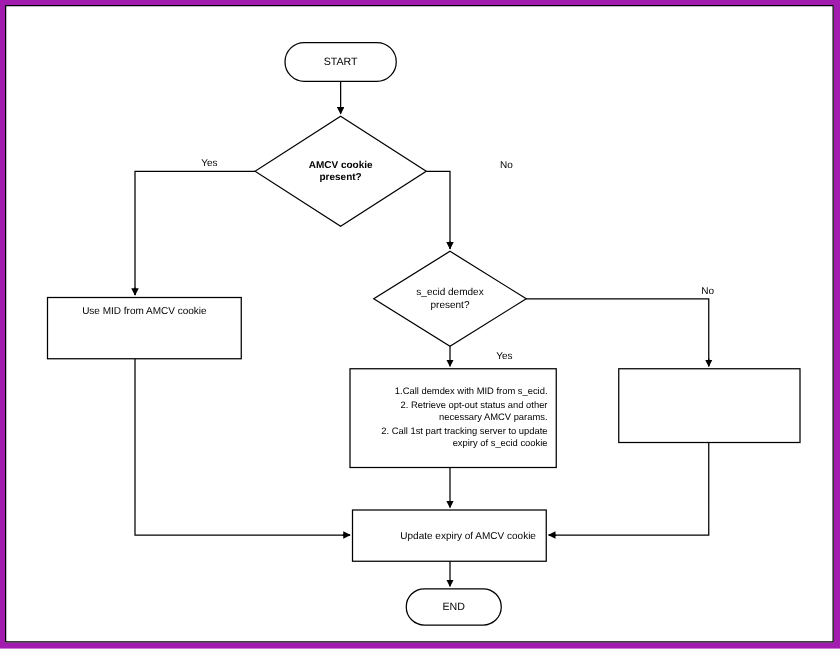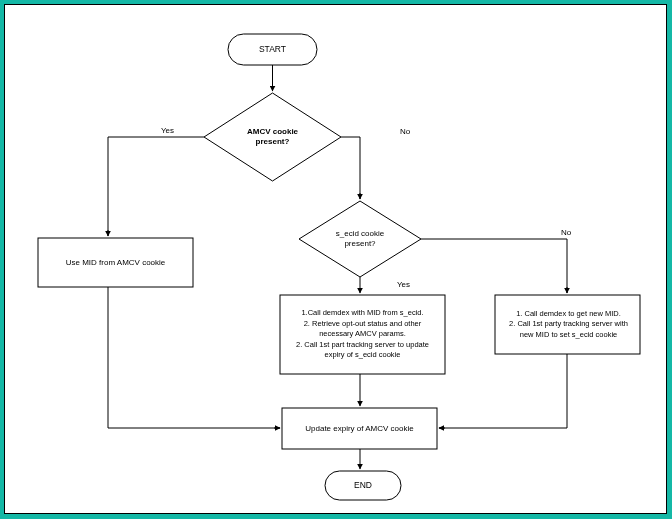--- a/index.html
+++ b/index.html
@@ -7,21 +7,21 @@
     padding: 0;
     background: #ffffff;
   }
   body {
     font-family: "Liberation Sans", sans-serif;
   }
   #canvas {
     position: relative;
     width: 672px;
     height: 519px;
-    background: #14b8a6;
+    background: #a21caf;
     overflow: hidden;
   }
   #frame {
     position: absolute;
     left: 4px;
     top: 4px;
     width: 663px;
     height: 510px;
     border: 1px solid #000000;
     box-sizing: border-box;
@@ -41,21 +41,21 @@
     font-size: 8.5px;
     line-height: 11px;
     display: flex;
     align-items: center;
     justify-content: center;
     text-align: center;
     white-space: pre-line;
   }
   .node-text.left-align {
     justify-content: flex-start;
-    text-align: center;
+    text-align: right;
     align-items: center;
   }
   .edge-label {
     position: absolute;
     font-size: 8px;
     color: #000000;
     white-space: nowrap;
     margin-left: 45px;
   }
 </style>
@@ -110,33 +110,31 @@
     <line x1="274" y1="428" x2="280" y2="428" stroke="#000000" stroke-width="1" marker-end="url(#arrow)"></line>
 
     <line x1="360" y1="449" x2="360" y2="469" stroke="#000000" stroke-width="1" marker-end="url(#arrow)"></line>
   </svg>
 
   <div class="node-text" style="left:228px; top:34px; width:89px; height:31px;">START</div>
 
   <div class="node-text" style="left:213px; top:118px; width:119px; height:38px; font-size:8px; line-height:10px;font-weight:bold;">AMCV cookie
 present?</div>
 
-  <div class="node-text" style="left:38px; top:238px; width:155px; height:49px; font-size:8px;">Use MID from AMCV cookie</div>
+  <div class="node-text" style="left:38px; top:224px; width:155px; height:49px; font-size:8px;">Use MID from AMCV cookie</div>
 
-  <div class="node-text" style="left:309px; top:222px; width:102px; height:34px; font-size:8px; line-height:10px;">s_ecid cookie
+  <div class="node-text" style="left:309px; top:222px; width:102px; height:34px; font-size:8px; line-height:10px;">s_ecid demdex
 present?</div>
 
   <div class="node-text left-align" style="left:284px; top:299px; width:157px; height:71px; font-size:7.5px; line-height:10.5px; padding:2px 3px;">1.Call demdex with MID from s_ecid.
 2. Retrieve opt-out status and other necessary AMCV params.
 2. Call 1st part tracking server to update expiry of s_ecid cookie</div>
 
-  <div class="node-text left-align" style="left:500px; top:299px; width:137px; height:51px; font-size:7.5px; line-height:10.5px; padding:2px 3px;">1. Call demdex to get new MID.
-2. Call 1st party tracking server with new MID to set s_ecid cookie</div>
 
-  <div class="node-text" style="left:282px; top:408px; width:155px; height:41px; font-size:8px;">Update expiry of AMCV cookie</div>
+  <div class="node-text" style="left:297px; top:408px; width:155px; height:41px; font-size:8px;">Update expiry of AMCV cookie</div>
 
   <div class="node-text" style="left:325px; top:471px; width:76px; height:29px;">END</div>
 
   <div class="edge-label" style="left:116px; top:126px;">Yes</div>
 
   <div class="edge-label" style="left:355px; top:127px;">No</div>
 
   <div class="edge-label" style="left:352px; top:280px;">Yes</div>
 
   <div class="edge-label" style="left:516px; top:228px;">No</div>

